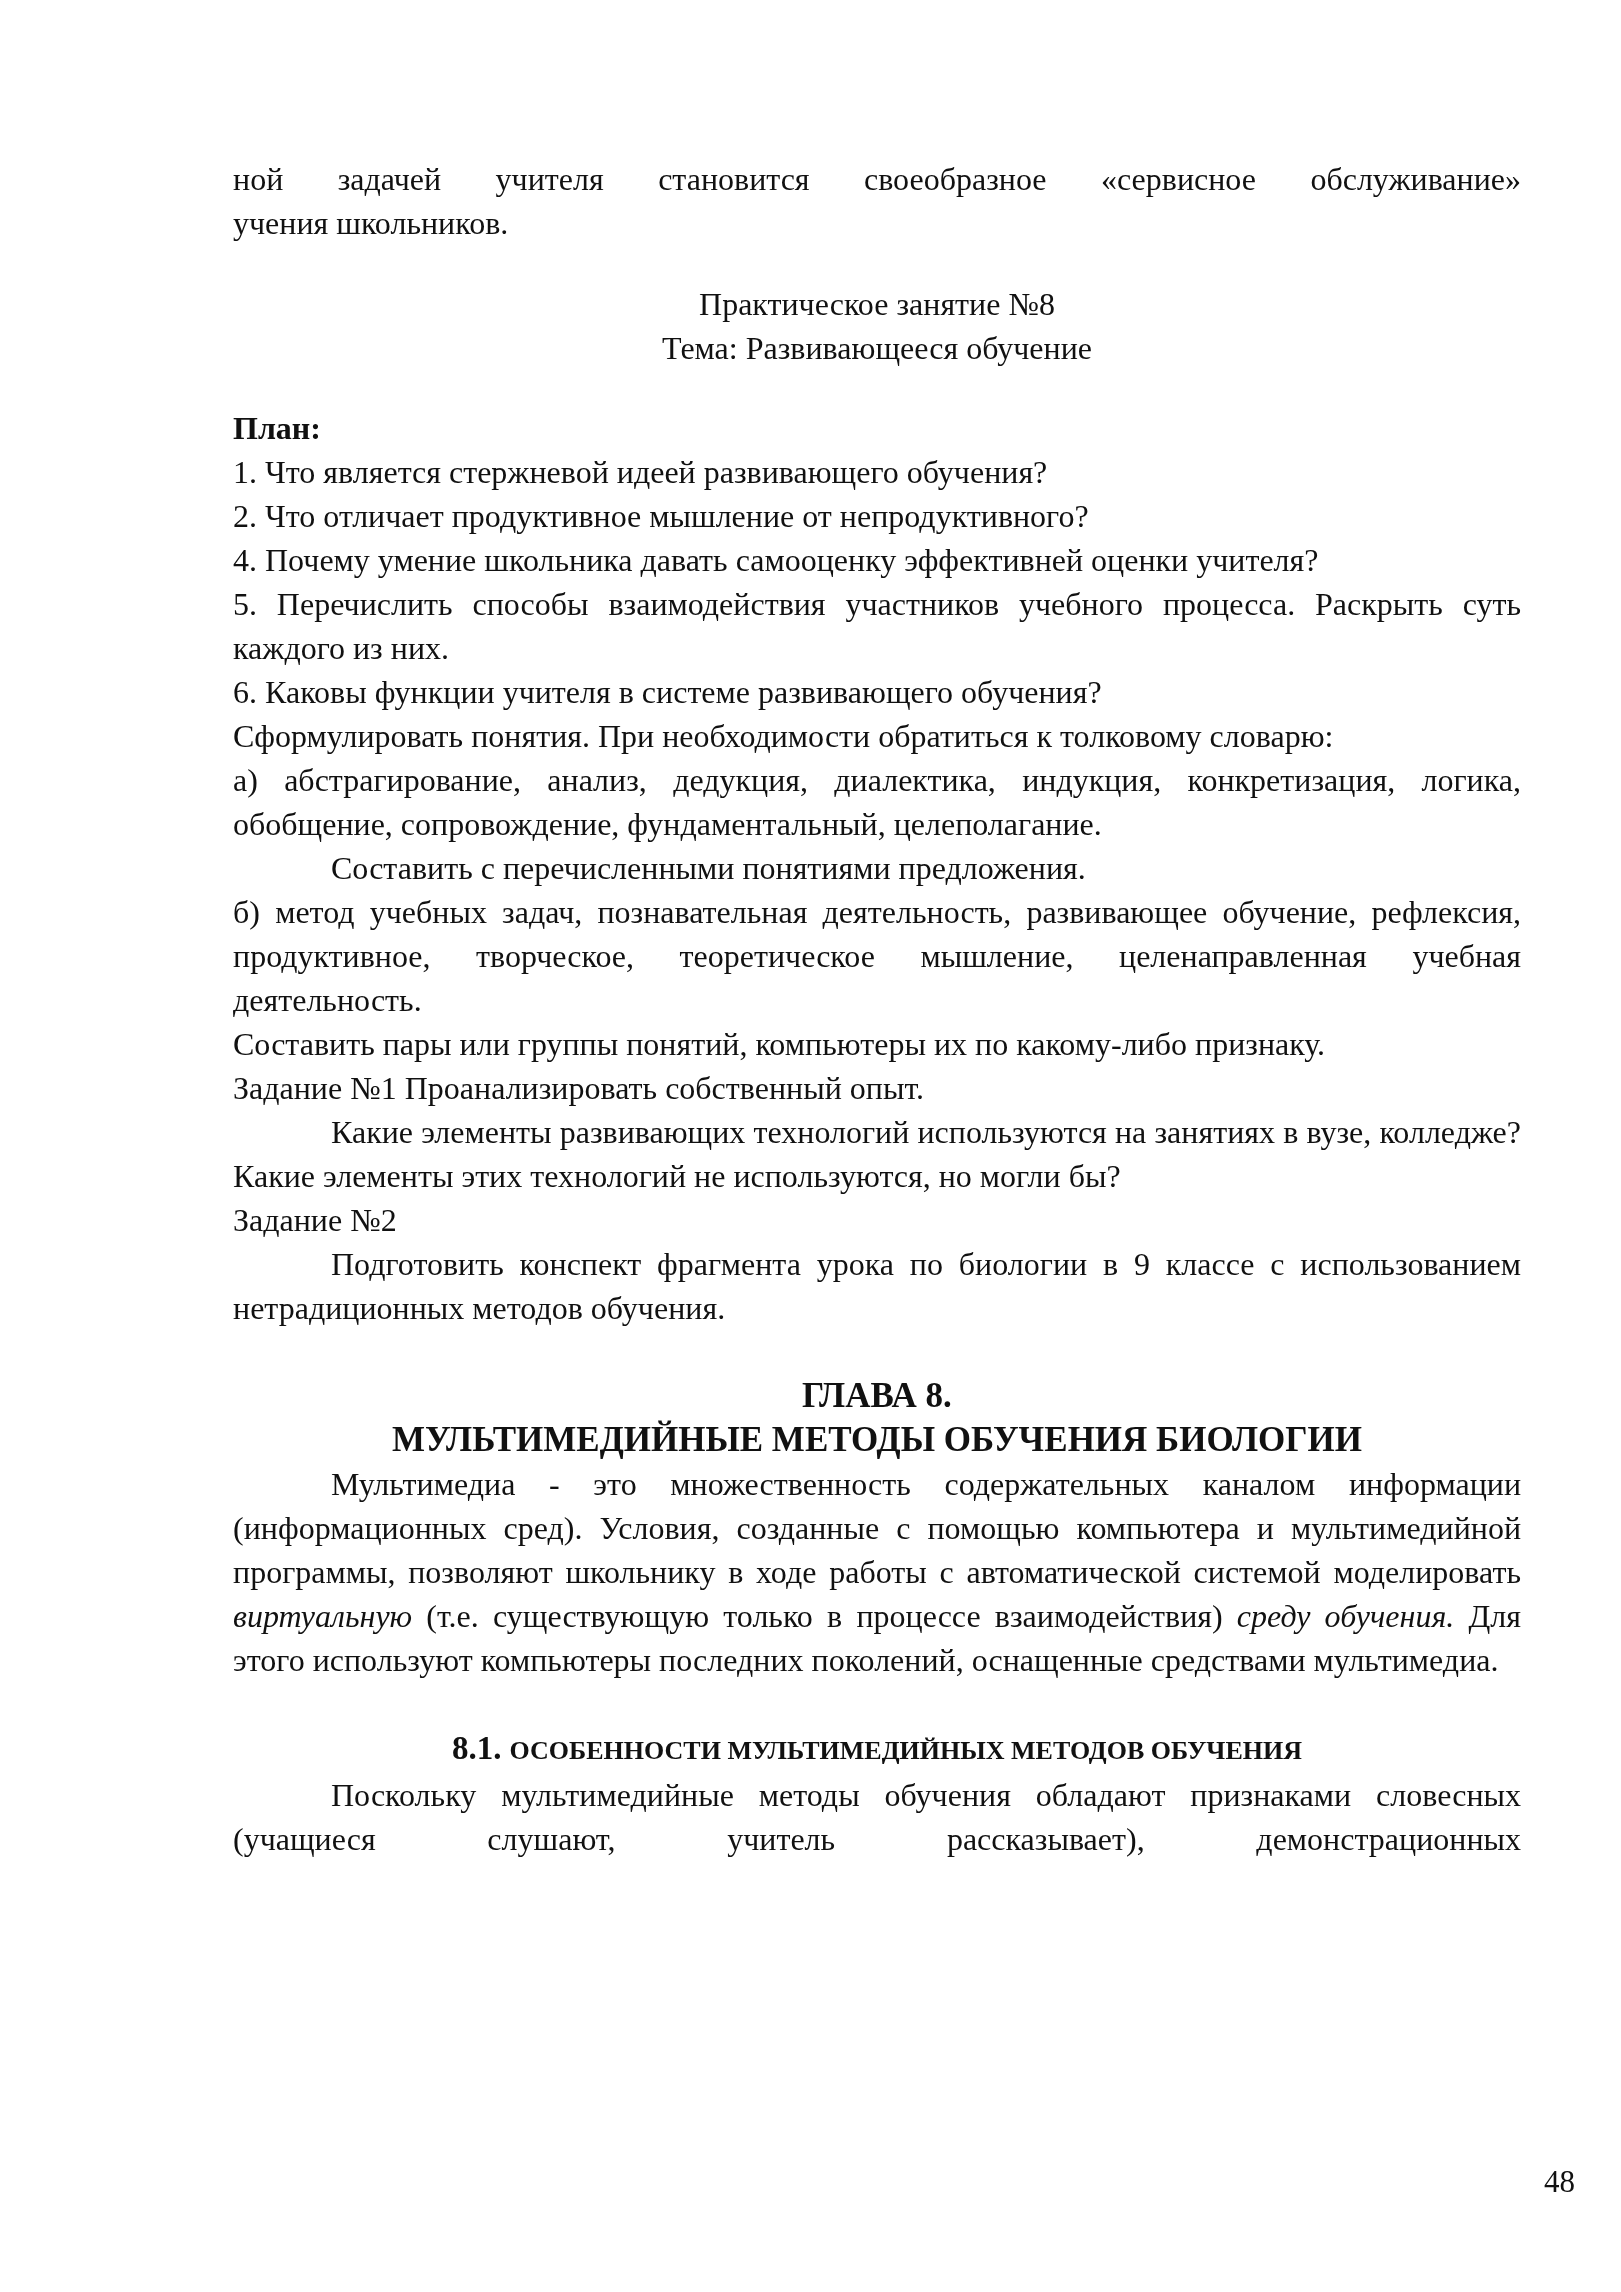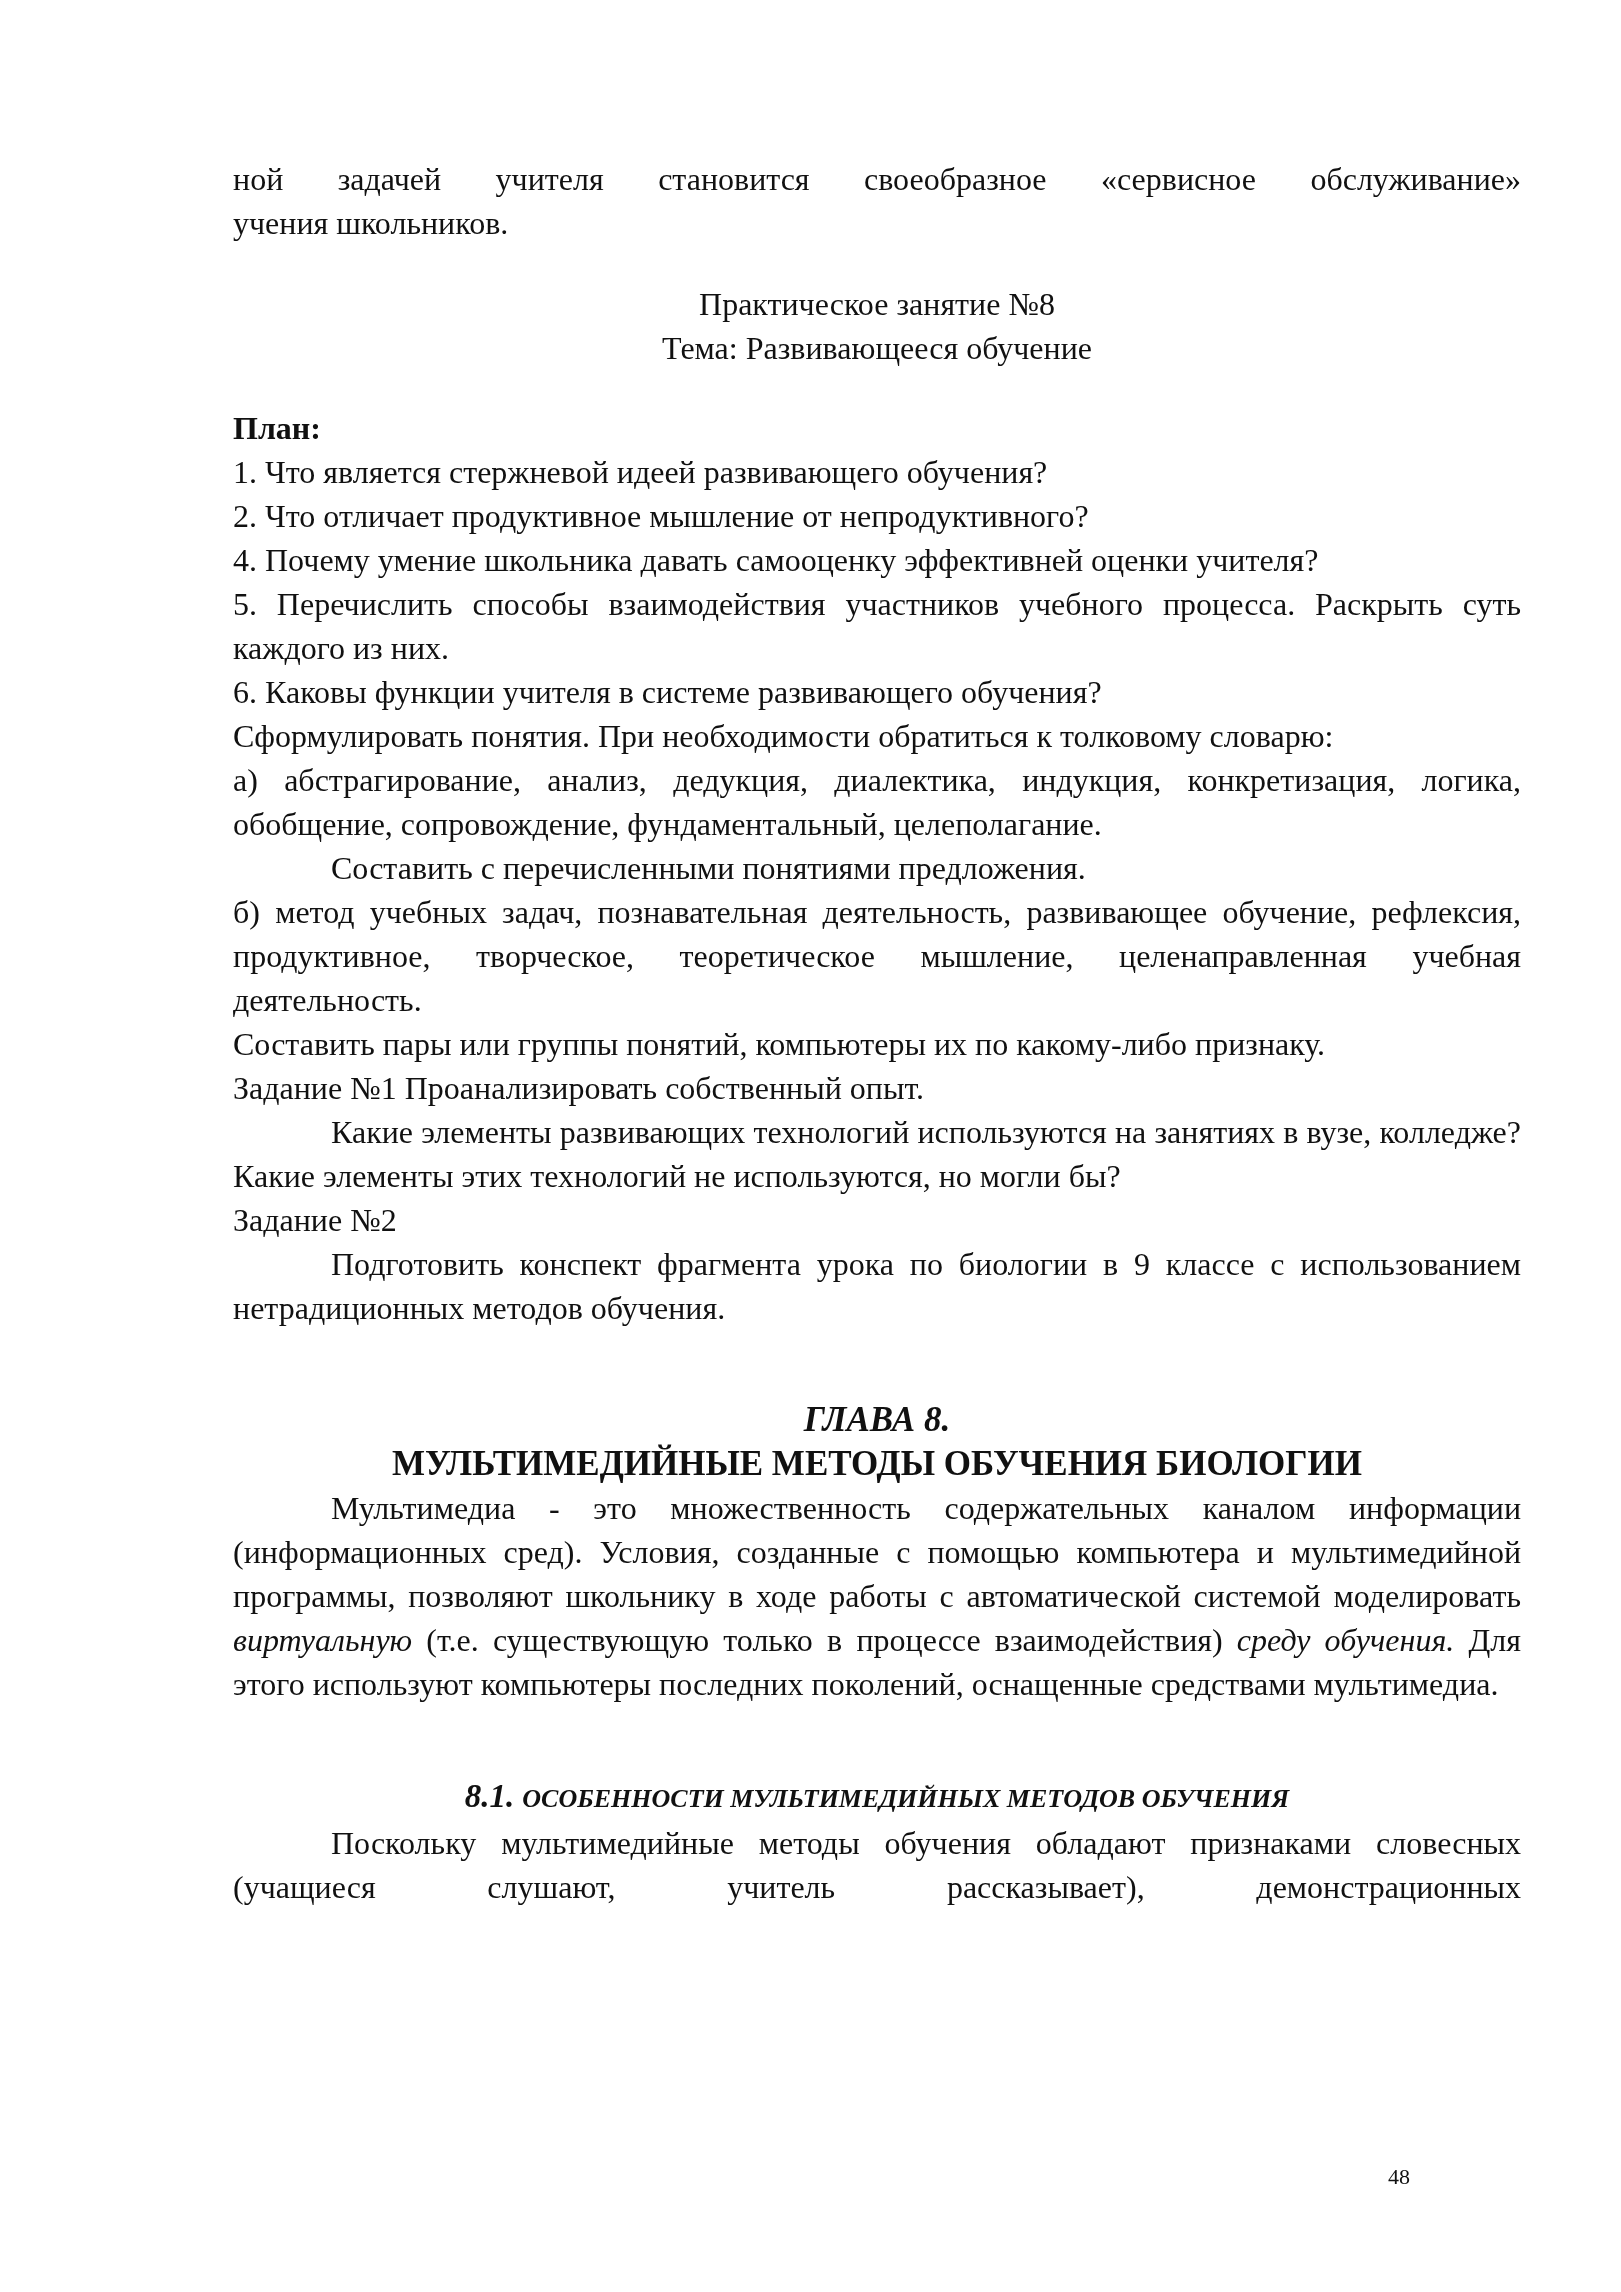--- a/index.html
+++ b/index.html
@@ -28,42 +28,42 @@
       text-align: justify;
       text-align-last: left;
     }
     .indent { text-indent: 98px; }
     .center {
       text-align: center;
       text-align-last: center;
       font-weight: normal;
     }
     .bold { font-weight: bold; margin-top: 36px; }
-    .gap-lg { margin-top: 68px; font-style: italic; }
+    .gap-lg { margin-top: 44px; }
     .gap-md { margin-top: 37px; }
     .chapter-title {
       text-align: center;
       text-align-last: center;
       font-weight: bold;
       font-size: 35px;
       line-height: 44px;
     }
     .section-title {
       text-align: center;
       text-align-last: center;
       font-weight: bold;
       line-height: 44px;
     }
     .section-title .num { font-size: 33px; }
     .section-title .caps { font-size: 26px; }
     .page-number {
       position: absolute;
-      left: 1388px;
+      left: 1544px;
       top: 2164px;
-      font-size: 22px;
+      font-size: 31px;
       font-family: "Liberation Serif", serif;
       color: #111;
     }
     .just-full { text-align-last: justify; }
     em { font-style: italic; }
   </style>
 </head>
 <body>
 
 <div class="page">

